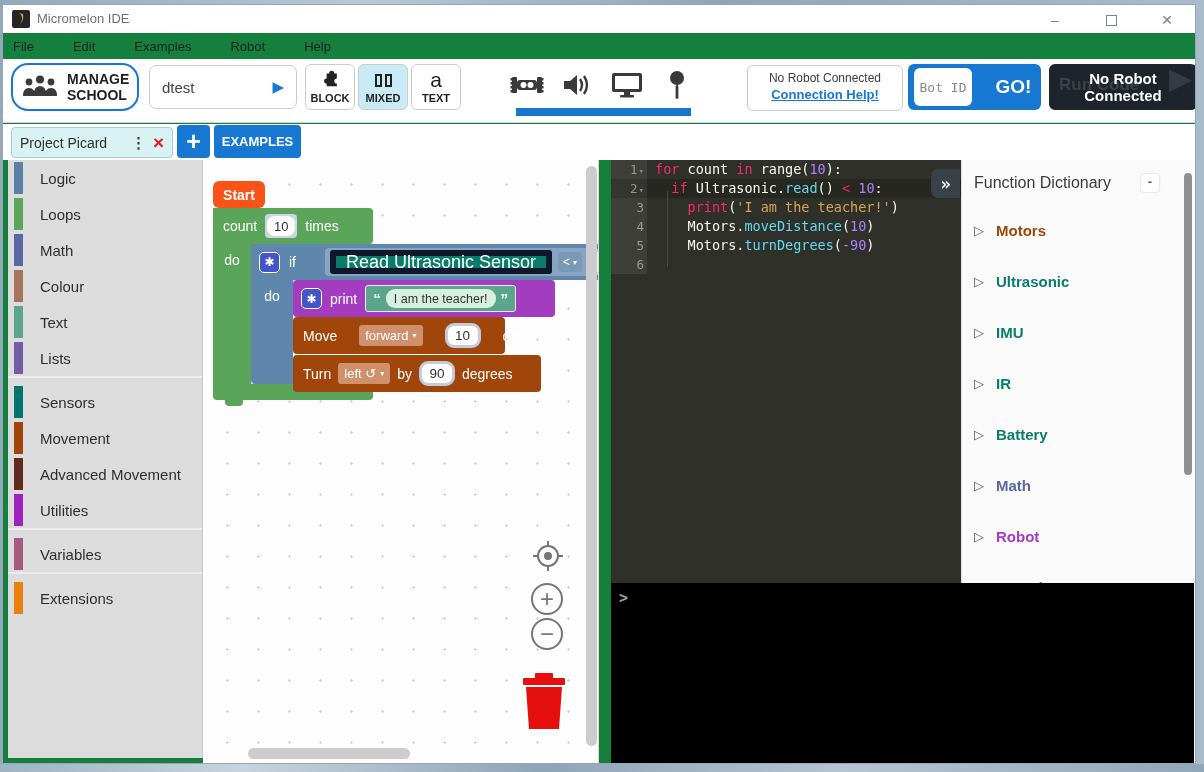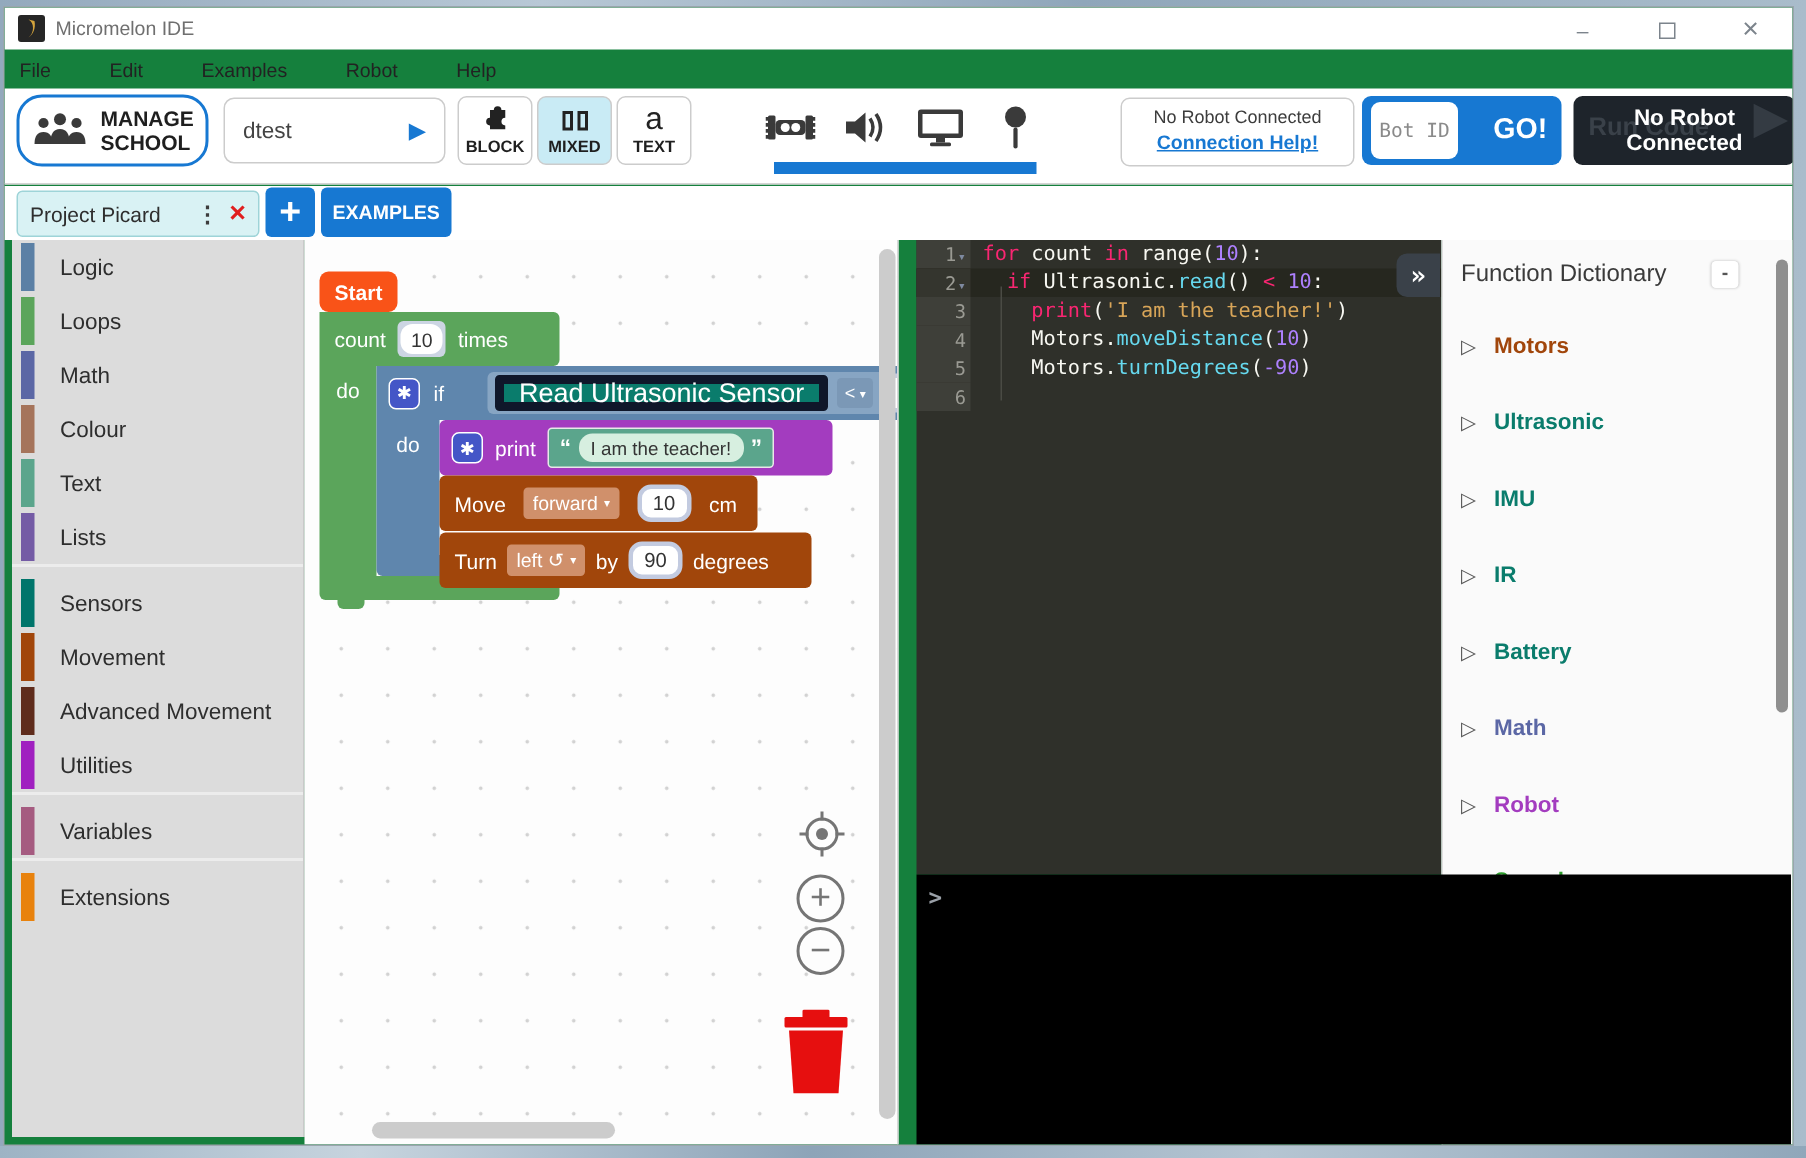--- a/index.html
+++ b/index.html
@@ -80,21 +80,21 @@
   .if-spine { left:48px; top:120px; width:42px; height:90px; background:var(--logic); padding-top:8px; text-align:center; }
   .if-bottom { left:48px; top:210px; width:100px; height:14px; background:var(--logic); border-radius:0 0 4px 4px; }
   .gear { width:21px; height:21px; background:var(--gear-bg); border:1px solid #fff; border-radius:5px; color:#fff; font-size:12px; display:flex; align-items:center; justify-content:center; }
   .compare { position:absolute; left:74px; top:4px; width:272px; height:28px; background:var(--compare); border-radius:4px; display:flex; align-items:center; gap:6px; padding:0 5px; }
   .sensor-blk { background:var(--sensor); border:6px solid #0f172a; border-radius:3px; height:24px; display:flex; align-items:center; padding:0 10px; font-size:18px; white-space:nowrap; }
   .op-drop { background:var(--op-bg); border-radius:3px; height:20px; display:flex; align-items:center; padding:0 5px; font-size:12px; gap:3px; }
   .cmp-num { background:#fff; border:3px solid var(--num-border); border-radius:9px; height:26px; min-width:38px; display:flex; align-items:center; justify-content:center; color:#333; font-size:14px; }
   .print-row { left:90px; top:120px; width:262px; height:37px; background:var(--print); border-radius:4px; display:flex; align-items:center; gap:8px; padding:0 8px; }
   .str-blk { background:var(--stringb); border:1px solid #e8e8e8; border-radius:3px; height:27px; display:flex; align-items:center; gap:5px; padding:0 7px; font-weight:bold; font-size:15px; }
   .str-field { background:var(--string-field); border-radius:9px; height:19px; padding:0 8px; color:#333; font-size:12.5px; font-weight:normal; display:flex; align-items:center; white-space:nowrap; }
-  .move-row { left:90px; top:157px; width:212px; height:37px; background:var(--rust); border-radius:4px; display:flex; align-items:center; gap:12px; padding:0 10px; }
+  .move-row { left:90px; top:157px; width:212px; height:37px; background:var(--rust); border-radius:4px; display:flex; align-items:center; gap:22px; padding:0 10px; }
   .turn-row { left:90px; top:195px; width:248px; height:37px; background:var(--rust); border-radius:4px; display:flex; align-items:center; gap:7px; padding:0 10px; }
   .rust-drop { background:var(--rust-drop); border-radius:3px; height:21px; display:flex; align-items:center; gap:4px; padding:0 6px; font-size:13px; color:#fff; white-space:nowrap; }
   .rust-num { background:#fff; border:3px solid var(--num-border); border-radius:9px; height:25px; min-width:36px; display:flex; align-items:center; justify-content:center; color:#333; font-size:13.5px; }
   .ws-ctrl { position:absolute; left:328px; width:34px; height:34px; }
   .ws-vscroll { position:absolute; right:1px; top:6px; width:11px; height:580px; background:#cccccc; border-radius:6px; }
   .ws-hscroll { position:absolute; left:45px; top:588px; width:162px; height:11px; background:#cccccc; border-radius:6px; }
   .trash { position:absolute; left:318px; top:513px; width:46px; height:56px; }
 
   
   .editor { position:absolute; left:608px; top:155px; width:350px; height:423px; background:var(--editor-bg); font-family:"DejaVu Sans Mono", monospace; font-size:13.5px; }

